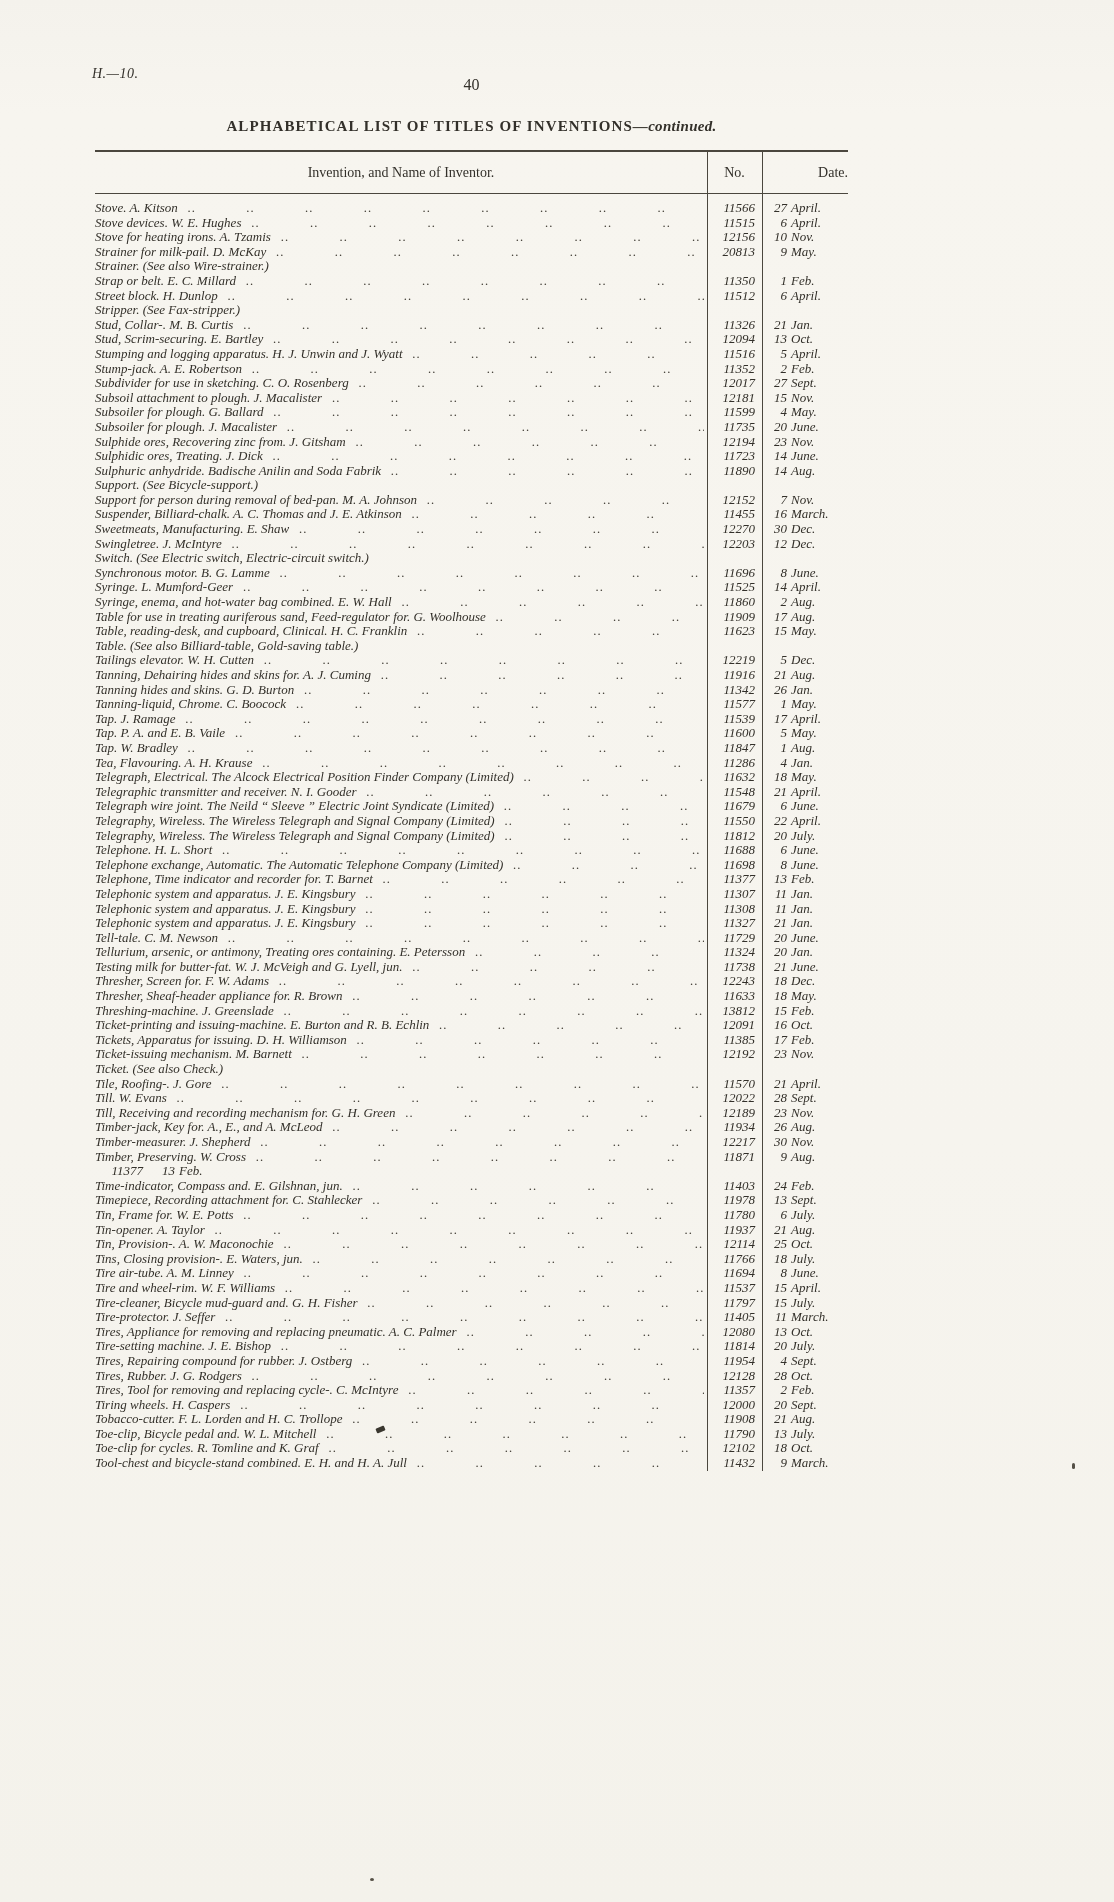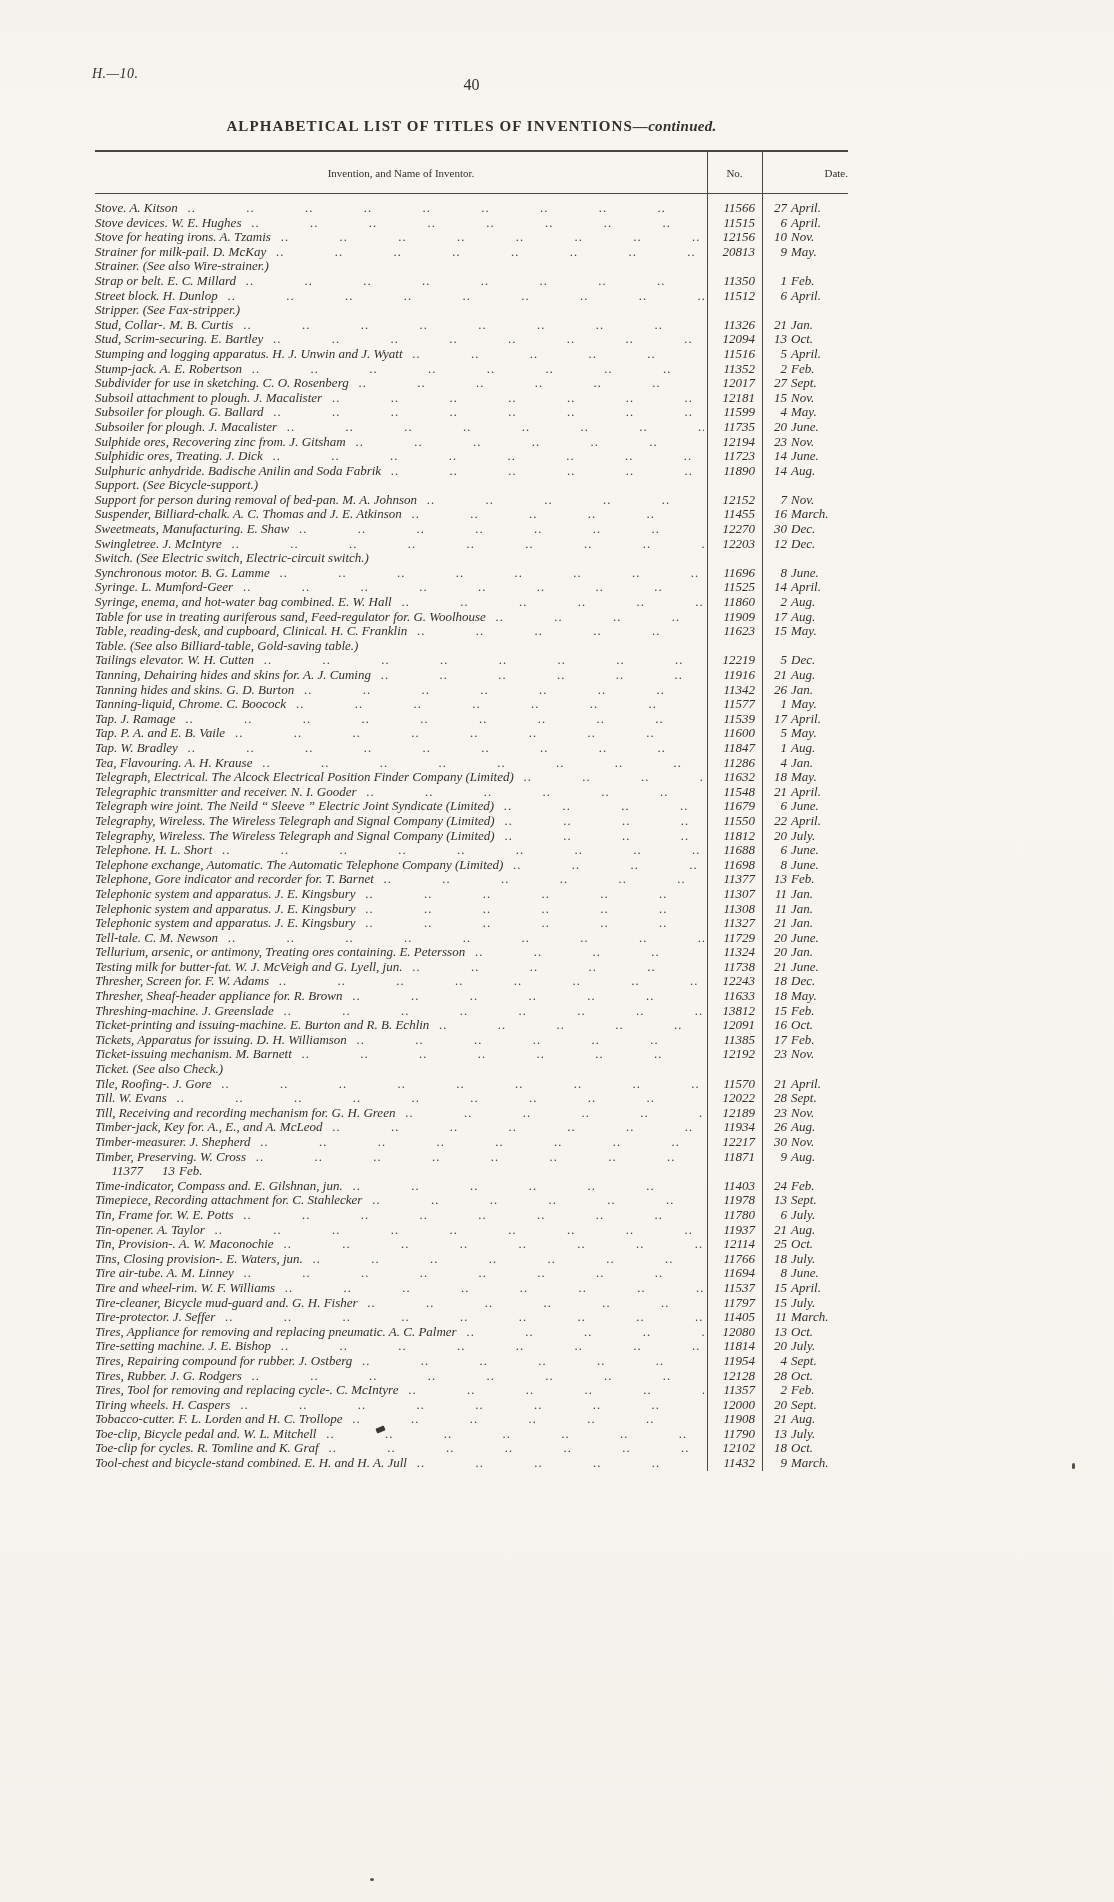--- a/index.html
+++ b/index.html
@@ -26,21 +26,21 @@
   }
   .doc-title .cont { font-style:italic; letter-spacing:0.3px; }
 
   .table {
     position:absolute; left:95px; top:150px; width:753px;
     border-top:2px solid #4b473e;
   }
   .thead {
     display:flex; height:41px; align-items:center;
     border-bottom:1px solid #4b473e;
-    font-size:11px;
+    font-size:14px;
   }
   .th-invention { flex:0 0 612px; text-align:center; }
   .th-no        { flex:0 0 55px;  text-align:center; }
   .th-date      { flex:0 0 86px;  text-align:right; }
 
   .tbody { padding-top:7px; font-size:13px;font-style:italic; }
   .row { display:flex; height:14.6px; line-height:14.6px; white-space:nowrap; }
   .cell-left { flex:0 0 612px; display:flex; overflow:hidden; box-sizing:border-box; padding-right:3px; }
   .cell-invention { flex:0 0 auto; }
   .leader { flex:1 1 auto; overflow:hidden; min-width:0; padding-left:10px; color:#46423a; }
@@ -454,21 +454,21 @@
         <div class="row">
     <span class="cell-left">
       <span class="cell-invention">Telephone exchange, Automatic.  The Automatic Telephone Company (Limited)</span>
             <span class="leader"></span>
     </span>
     <span class="cell-no">11698</span>
     <span class="cell-date"><span class="day">8</span><span class="mon">June.</span></span>
   </div>
         <div class="row">
     <span class="cell-left">
-      <span class="cell-invention">Telephone, Gore indicator and recorder for.  T. Barnet</span>
+      <span class="cell-invention">Telephone, Time indicator and recorder for.  T. Barnet</span>
             <span class="leader"></span>
     </span>
     <span class="cell-no">11377</span>
     <span class="cell-date"><span class="day">13</span><span class="mon">Feb.</span></span>
   </div>
         <div class="row">
     <span class="cell-left">
       <span class="cell-invention">Telephonic system and apparatus.  J. E. Kingsbury</span>
             <span class="leader"></span>
     </span>

